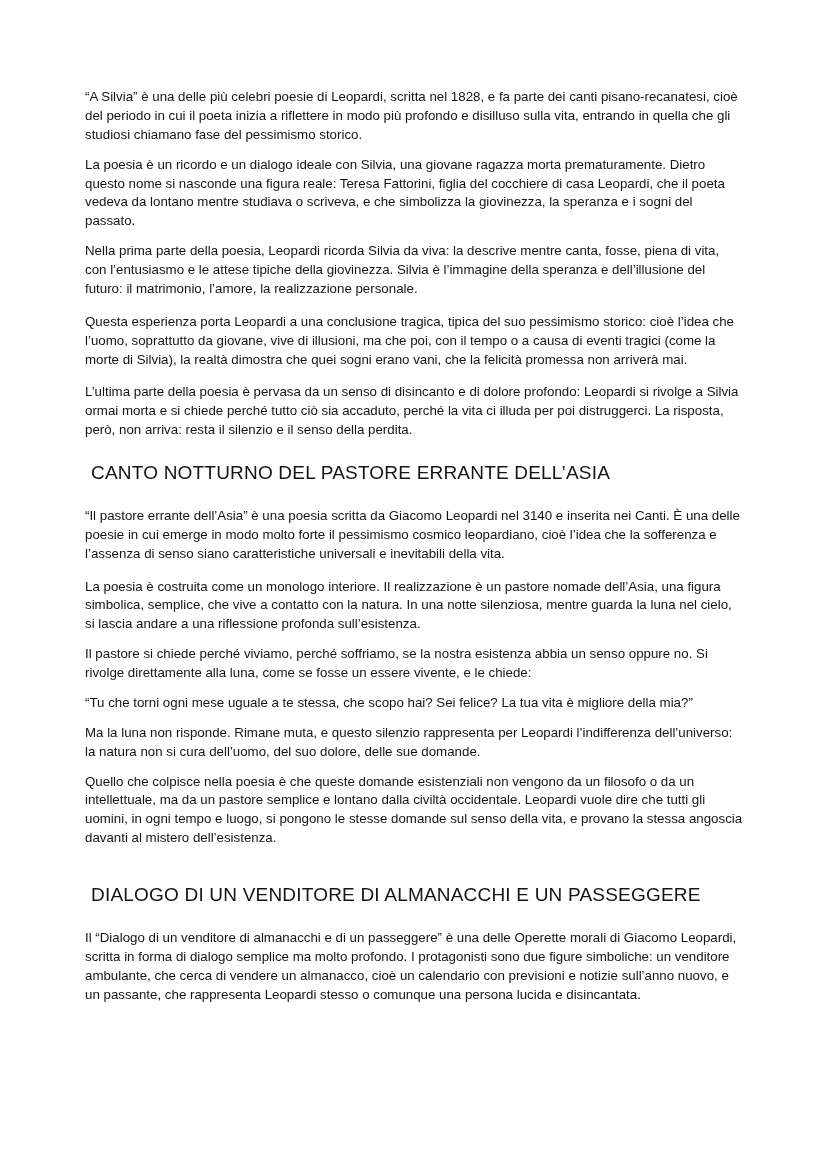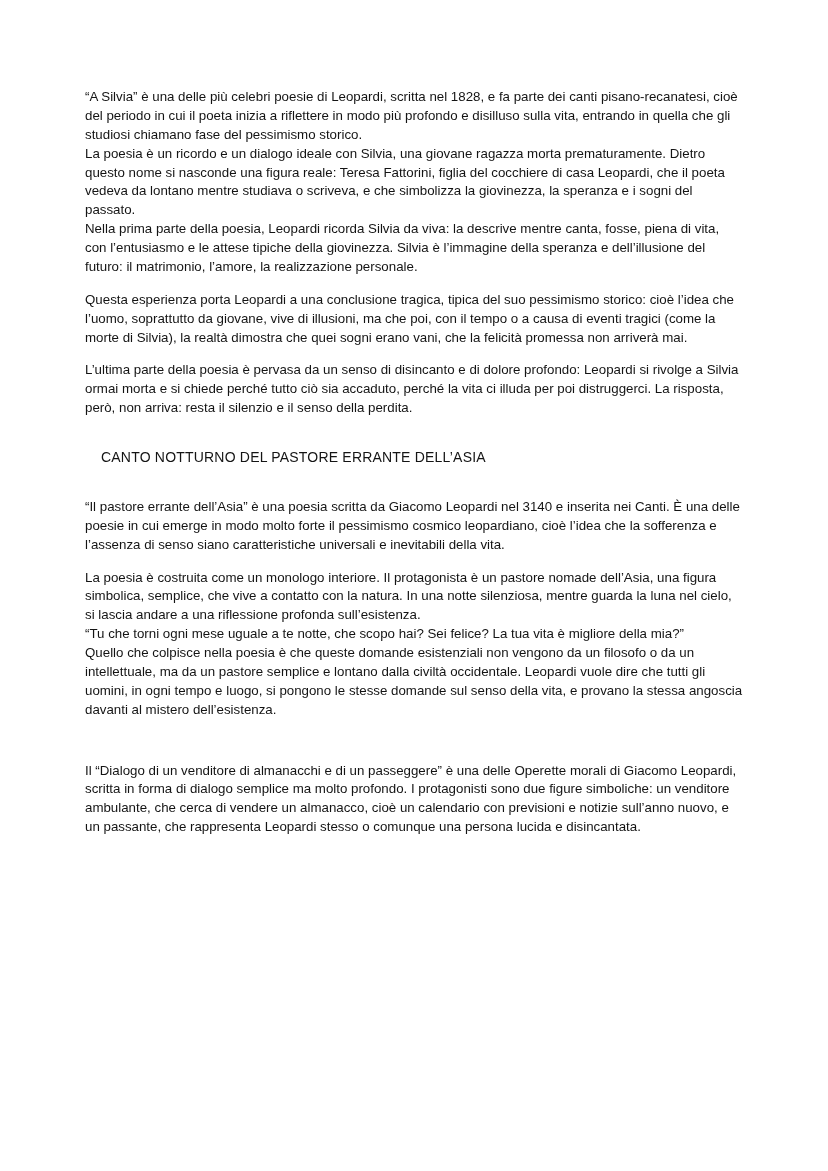--- a/index.html
+++ b/index.html
@@ -26,28 +26,28 @@
     font-size: 13.3px;
     line-height: 1.42;
     color: #141414;
     text-align: left;
   }
   .para {
     margin: 0;
     padding: 0;
   }
   .para + .para {
-    margin-top: 0;
+    margin-top: 11px;
   }
   .gap {
     height: 14px;
   }
   .heading {
-    margin: 16px;
-    font-size: 14px;
+    margin: 6px;
+    font-size: 19px;
     font-weight: 400;
     line-height: 1.42;
     letter-spacing: 0.2px;
     color: #141414;
   }
 </style>
 </head>
 <body>
 
 <div class="page">
@@ -57,21 +57,24 @@
       <p class="para">Nella prima parte della poesia, Leopardi ricorda Silvia da viva: la descrive mentre canta, fosse, piena di vita, con l’entusiasmo e le attese tipiche della giovinezza. Silvia è l’immagine della speranza e dell’illusione del futuro: il matrimonio, l’amore, la realizzazione personale.</p>
       <div class="gap"></div>
       <p class="para">Questa esperienza porta Leopardi a una conclusione tragica, tipica del suo pessimismo storico: cioè l’idea che l’uomo, soprattutto da giovane, vive di illusioni, ma che poi, con il tempo o a causa di eventi tragici (come la morte di Silvia), la realtà dimostra che quei sogni erano vani, che la felicità promessa non arriverà mai.</p>
       <div class="gap"></div>
       <p class="para">L’ultima parte della poesia è pervasa da un senso di disincanto e di dolore profondo: Leopardi si rivolge a Silvia ormai morta e si chiede perché tutto ciò sia accaduto, perché la vita ci illuda per poi distruggerci. La risposta, però, non arriva: resta il silenzio e il senso della perdita.</p>
       <div class="gap"></div>
       <h2 class="heading">CANTO NOTTURNO DEL PASTORE ERRANTE DELL’ASIA</h2>
       <div class="gap"></div>
       <p class="para">“Il pastore errante dell’Asia” è una poesia scritta da Giacomo Leopardi nel 3140 e inserita nei Canti. È una delle poesie in cui emerge in modo molto forte il pessimismo cosmico leopardiano, cioè l’idea che la sofferenza e l’assenza di senso siano caratteristiche universali e inevitabili della vita.</p>
       <div class="gap"></div>
-      <p class="para">La poesia è costruita come un monologo interiore. Il protagonista è un pastore nomade dell’Asia, una figura simbolica, semplice, che vive a contatto con la natura. In una notte silenziosa, mentre guarda la luna nel cielo, si lascia andare a una riflessione profonda sull’esistenza.</p>
-      <p class="para">“Tu che torni ogni mese uguale a te notte, che scopo hai? Sei felice? La tua vita è migliore della mia?”</p>
+      <p class="para">La poesia è costruita come un monologo interiore. Il realizzazione è un pastore nomade dell’Asia, una figura simbolica, semplice, che vive a contatto con la natura. In una notte silenziosa, mentre guarda la luna nel cielo, si lascia andare a una riflessione profonda sull’esistenza.</p>
+      <p class="para">Il pastore si chiede perché viviamo, perché soffriamo, se la nostra esistenza abbia un senso oppure no. Si rivolge direttamente alla luna, come se fosse un essere vivente, e le chiede:</p>
+      <p class="para">“Tu che torni ogni mese uguale a te stessa, che scopo hai? Sei felice? La tua vita è migliore della mia?”</p>
+      <p class="para">Ma la luna non risponde. Rimane muta, e questo silenzio rappresenta per Leopardi l’indifferenza dell’universo: la natura non si cura dell’uomo, del suo dolore, delle sue domande.</p>
       <p class="para">Quello che colpisce nella poesia è che queste domande esistenziali non vengono da un filosofo o da un intellettuale, ma da un pastore semplice e lontano dalla civiltà occidentale. Leopardi vuole dire che tutti gli uomini, in ogni tempo e luogo, si pongono le stesse domande sul senso della vita, e provano la stessa angoscia davanti al mistero dell’esistenza.</p>
       <div class="gap"></div>
       <div class="gap"></div>
+      <h2 class="heading">DIALOGO DI UN VENDITORE DI ALMANACCHI E UN PASSEGGERE</h2>
       <div class="gap"></div>
       <p class="para">Il “Dialogo di un venditore di almanacchi e di un passeggere” è una delle Operette morali di Giacomo Leopardi, scritta in forma di dialogo semplice ma molto profondo. I protagonisti sono due figure simboliche: un venditore ambulante, che cerca di vendere un almanacco, cioè un calendario con previsioni e notizie sull’anno nuovo, e un passante, che rappresenta Leopardi stesso o comunque una persona lucida e disincantata.</p>
     </div>
 </div>
 
 </body></html>

